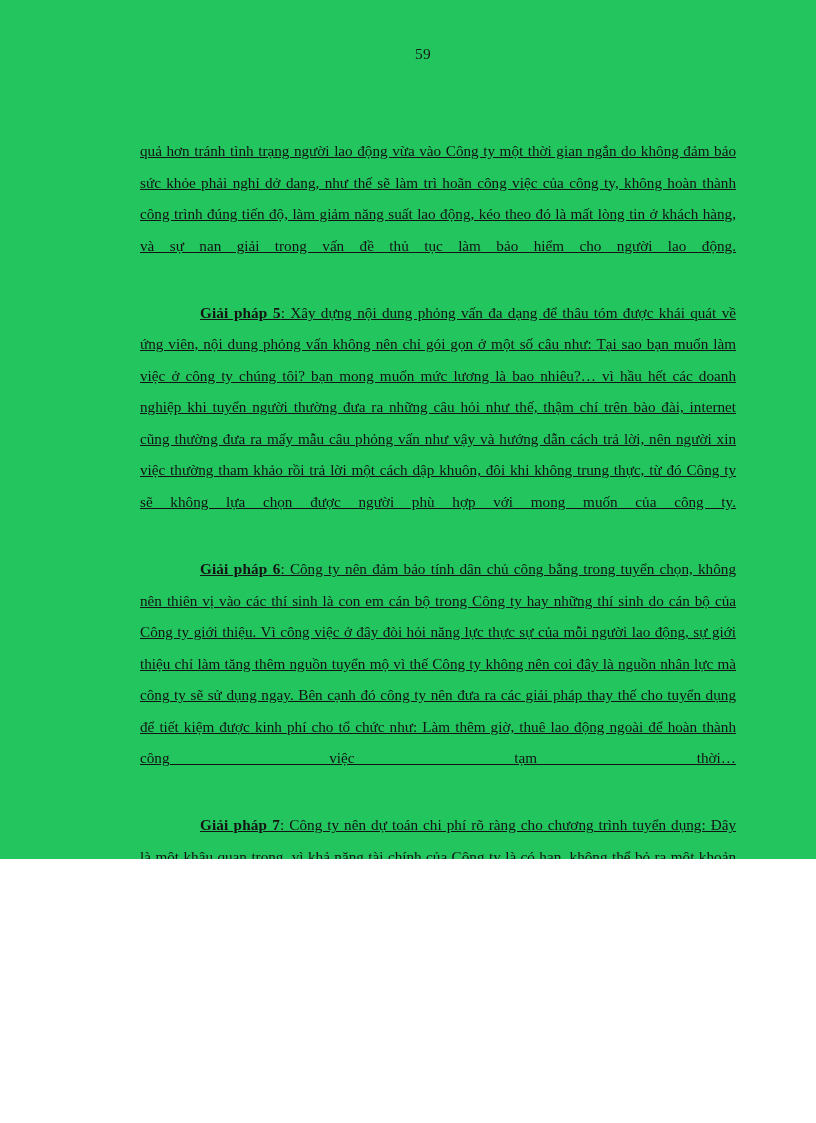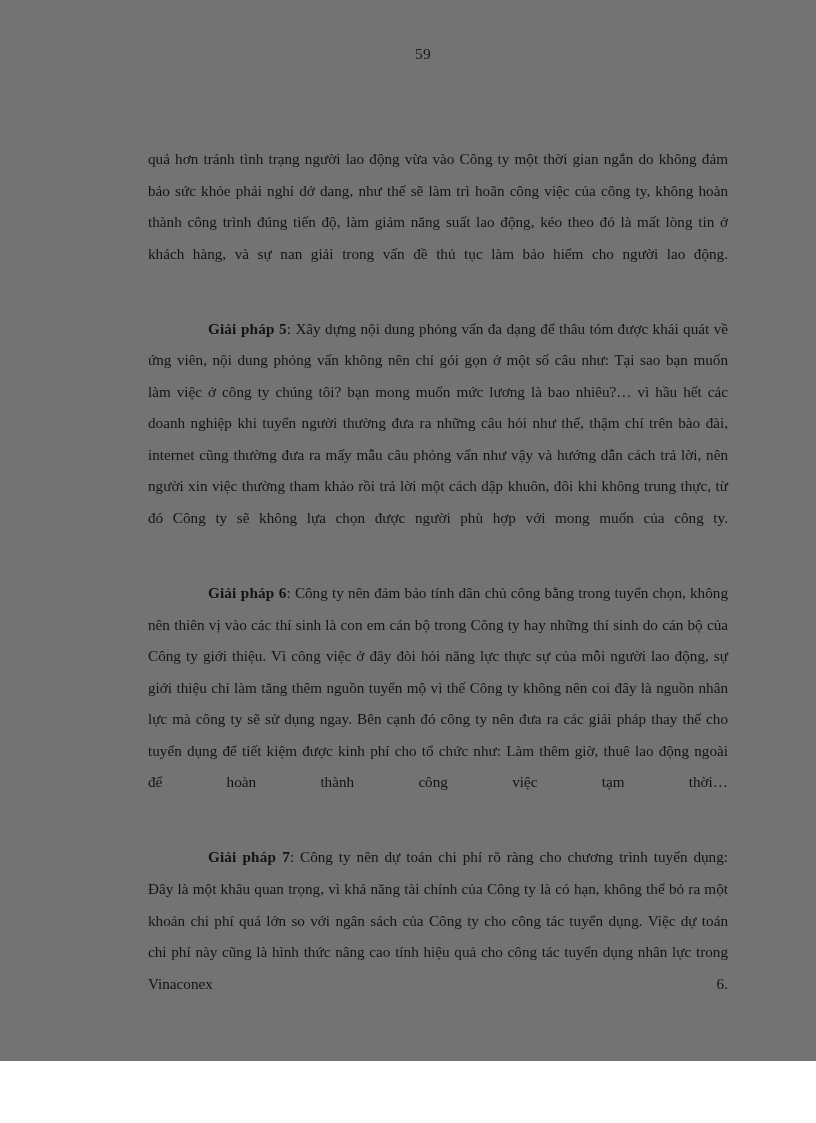--- a/index.html
+++ b/index.html
@@ -4,22 +4,22 @@
 <title>Scanned Document Page</title>
 <style>
   html, body {
     margin: 0;
     padding: 0;
     background: #ffffff;
   }
   .page {
     position: relative;
     width: 816px;
-    height: 1061px;
-    background: #737373;
+    height: 859px;
+    background: #22c55e;
     overflow: hidden;
     font-family: "Liberation Serif", "DejaVu Serif", serif;
     color: #111111;
     -webkit-font-smoothing: none;
   }
   .page-number {
     position: absolute;
     top: 44px;
     left: 0;
     width: 816px;
@@ -31,29 +31,30 @@
     color: #1a1a1a;
     letter-spacing: 0.2px;
   }
   .body-block {
     position: absolute;
     top: 131px;
     left: 136px;
     width: 604px;
   }
   p.para {
-    margin: 12px;
+    margin: 4px;
     padding: 0;
     text-align: justify;
     text-justify: inter-word;
     font-size: 15.2px;
     line-height: 31.55px;
     color: #131313;
     word-spacing: 0.4px;
     hyphens: none;
+    text-decoration: underline;
   }
   p.para.indent {
     text-indent: 60px;
   }
   p.para.cont {
     text-indent: 0;
   }
   .label {
     font-weight: bold;
     letter-spacing: 0.15px;

